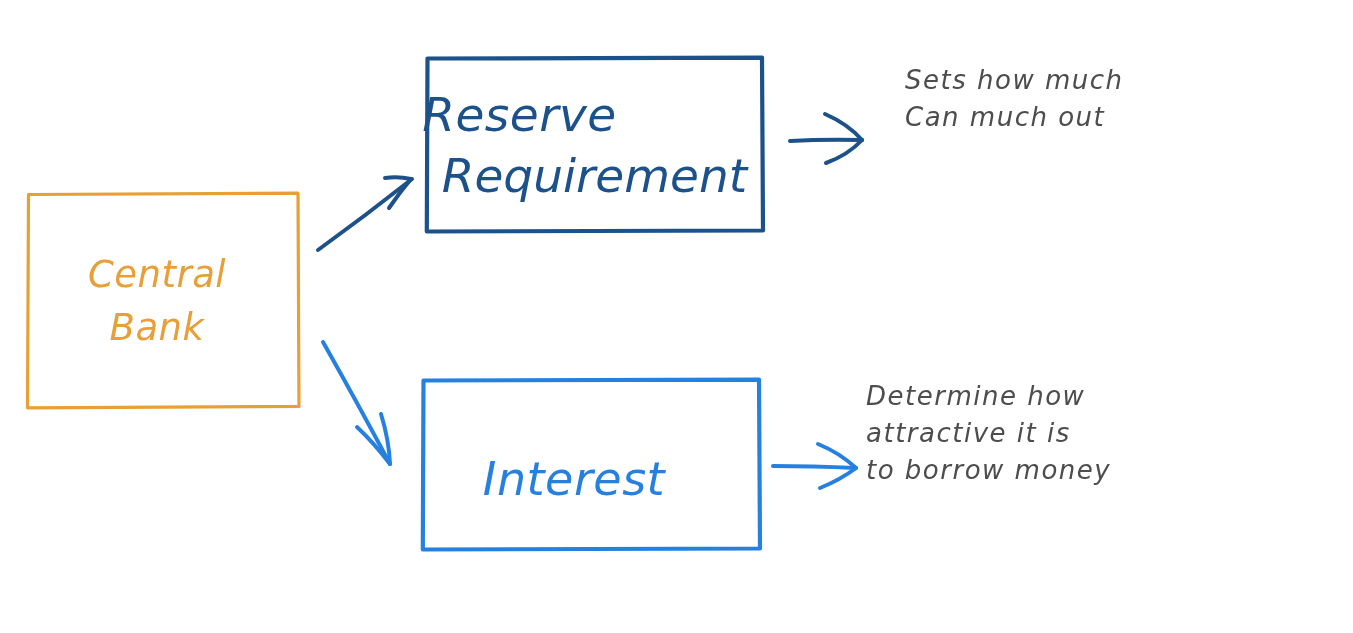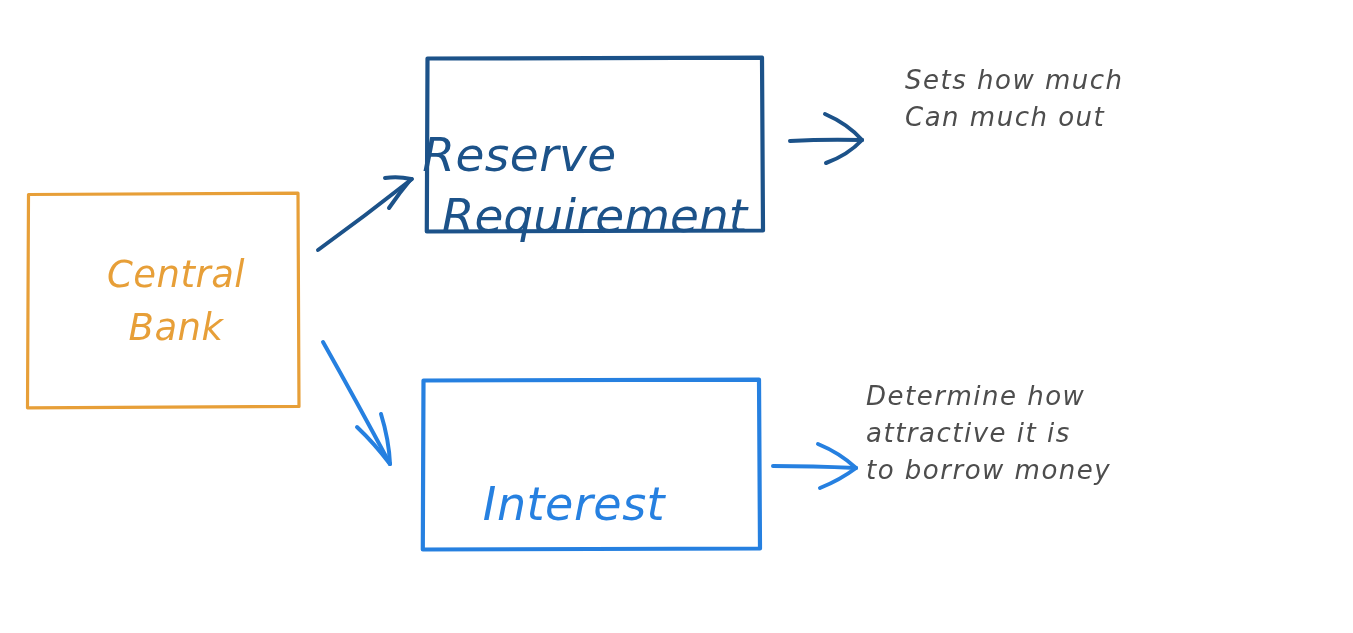--- a/index.html
+++ b/index.html
@@ -32,39 +32,37 @@
     position: absolute;
     box-sizing: border-box;
     display: flex;
     flex-direction: column;
     align-items: center;
     justify-content: center;
     background: transparent;
   }
 
   #node-central-bank {
-    left: 38px;
+    left: 19px;
     top: 193px;
     width: 276px;
     height: 215px;
     align-items: center;
   }
   #node-reserve-requirement {
     left: 426px;
     top: 57px;
     width: 337px;
     height: 175px;
-    margin-top: 40px;
   }
   #node-interest-rates {
     left: 422px;
-    top: 372px;
+    top: 401px;
     width: 304px;
     height: 171px;
-    justify-content: flex-end;
   }
 
   
   .hand {
     font-family: "DejaVu Sans", sans-serif;
     font-style: italic;
     font-weight: 400;
     letter-spacing: 0.5px;
     white-space: nowrap;
     line-height: 1.0;

